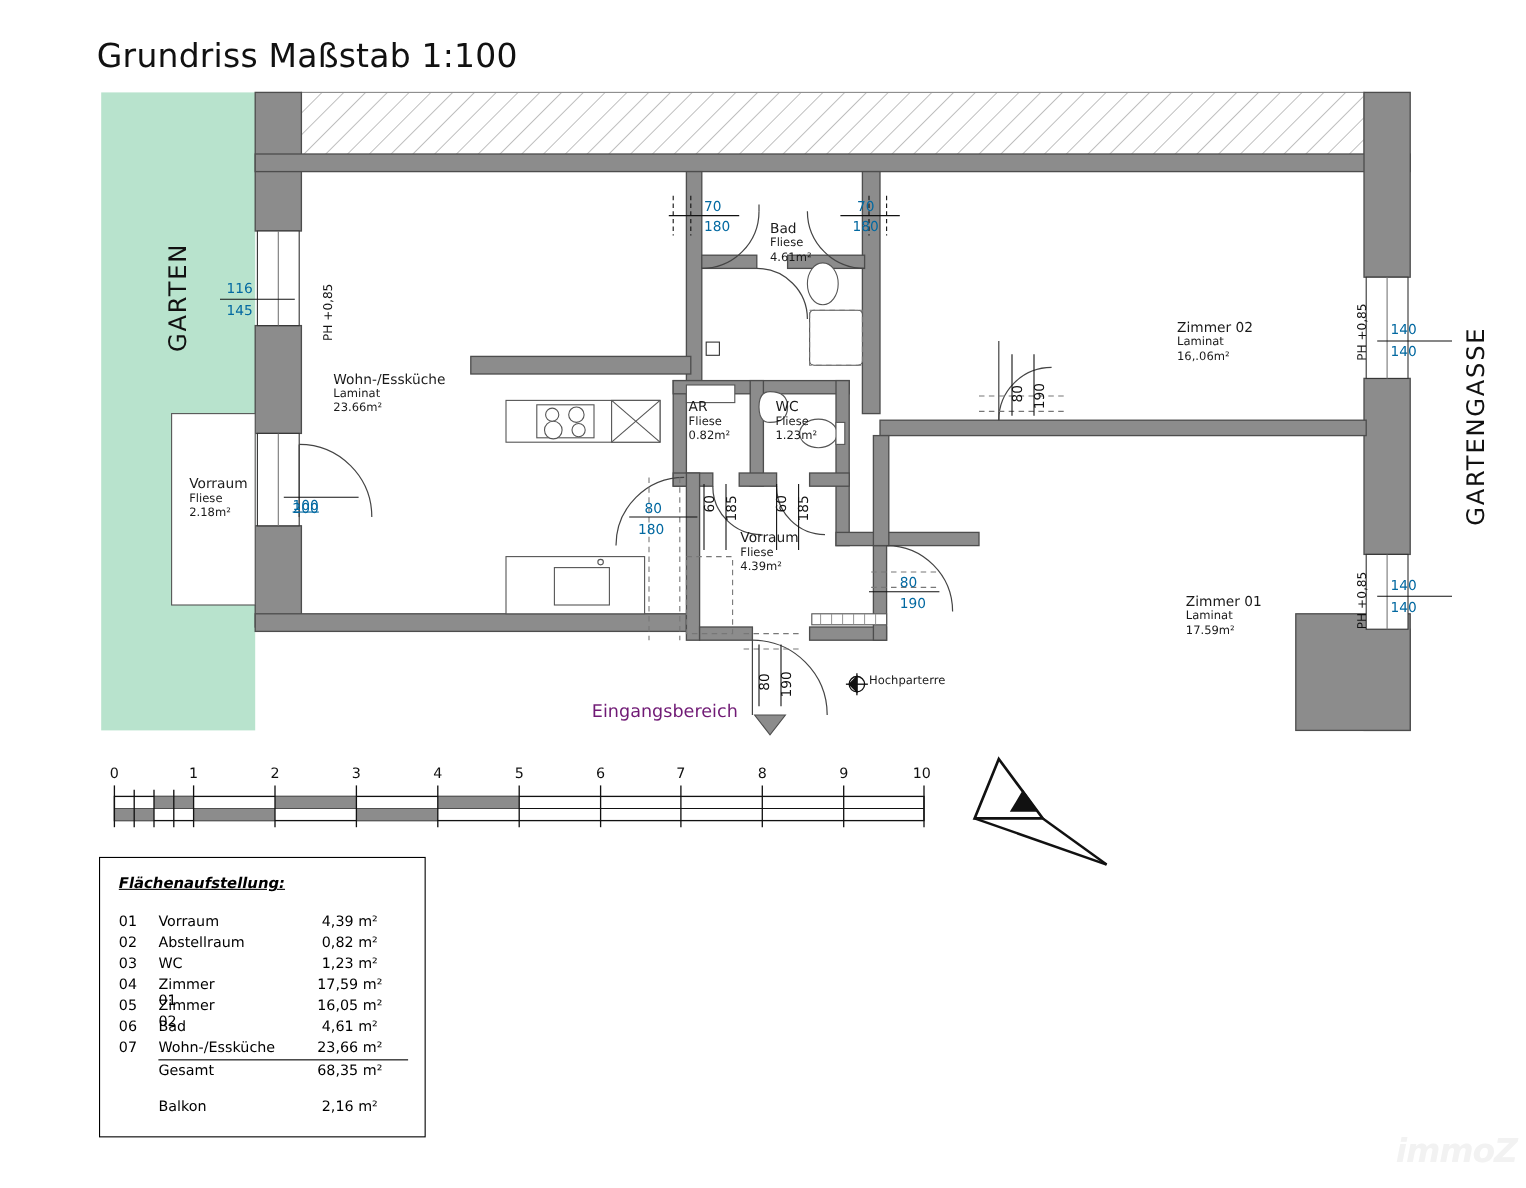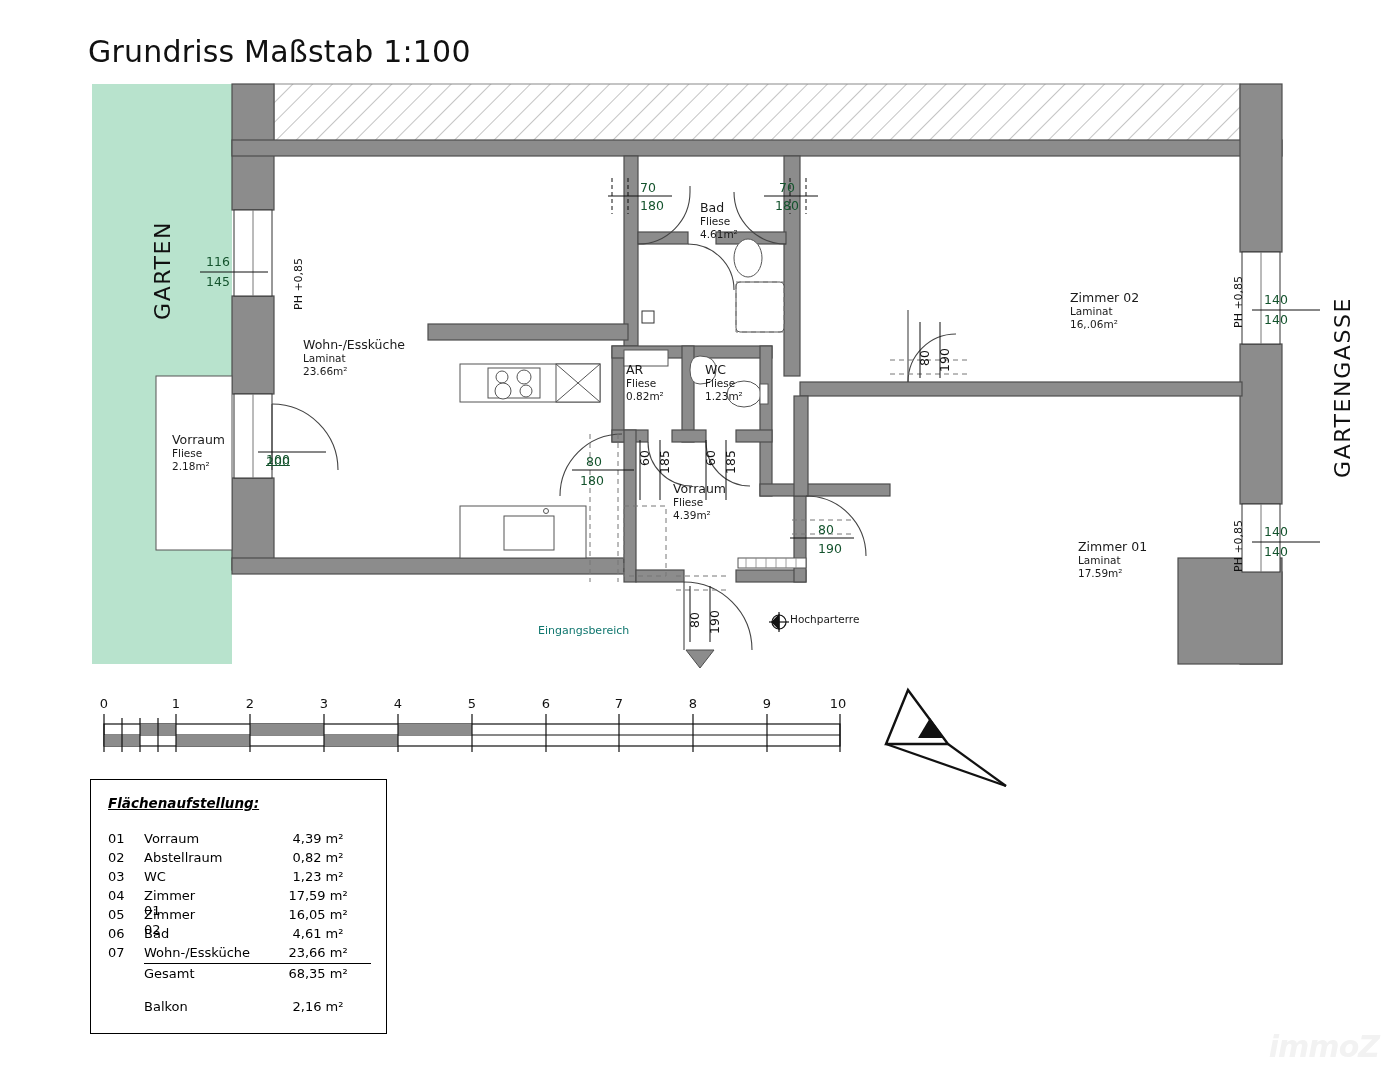--- a/index.html
+++ b/index.html
@@ -9,22 +9,22 @@
   #page-title{left:88px;top:34px;font-size:30px;letter-spacing:.2px;color:#111;}
 
   
   #plan{left:0;top:0;width:1387px;height:1080px;}
   svg{position:absolute;left:0;top:0;}
 
   
   .rlabel{position:absolute;line-height:1.22;}
   .rlabel .nm{font-size:12.5px;color:#1a1a1a;white-space:nowrap;}
   .rlabel .sub{font-size:10.5px;color:#1a1a1a;white-space:nowrap;}
-  .dim{position:absolute;font-size:12.5px;color:#14532d;white-space:nowrap;}
-  .plain{position:absolute;font-size:11px;color:#0f766e;white-space:nowrap;}
+  .dim{position:absolute;font-size:12.5px;color:#0369a1;white-space:nowrap;}
+  .plain{position:absolute;font-size:16px;color:#701a75;white-space:nowrap;margin-top:13px;}
   .small{position:absolute;font-size:10.5px;color:#1a1a1a;white-space:nowrap;}
   .sideword{position:absolute;font-size:22px;letter-spacing:1.6px;color:#111;
             transform-origin:0 0;transform:rotate(-90deg);white-space:nowrap;}
   .phlab{position:absolute;font-size:11px;color:#111;transform-origin:0 0;
          transform:rotate(-90deg);white-space:nowrap;}
   .dimv{position:absolute;font-size:12.5px;color:#111;transform-origin:0 0;
         transform:rotate(-90deg);white-space:nowrap;}
 
   
   .sn{position:absolute;font-size:13px;color:#111;text-align:center;width:24px;}

